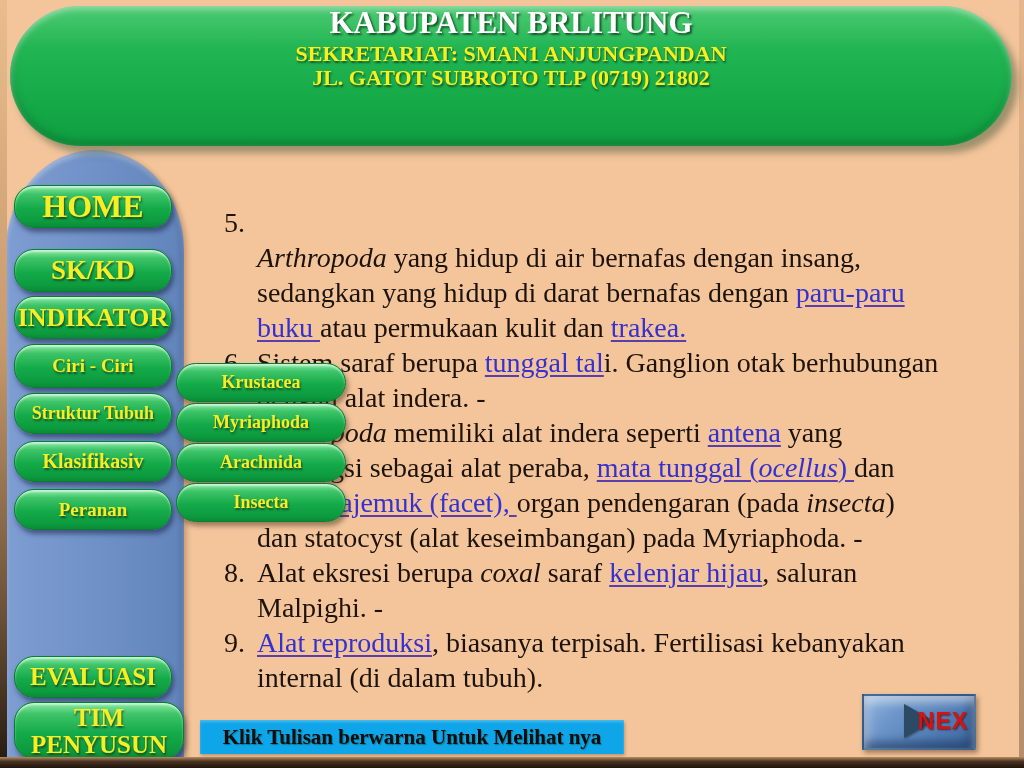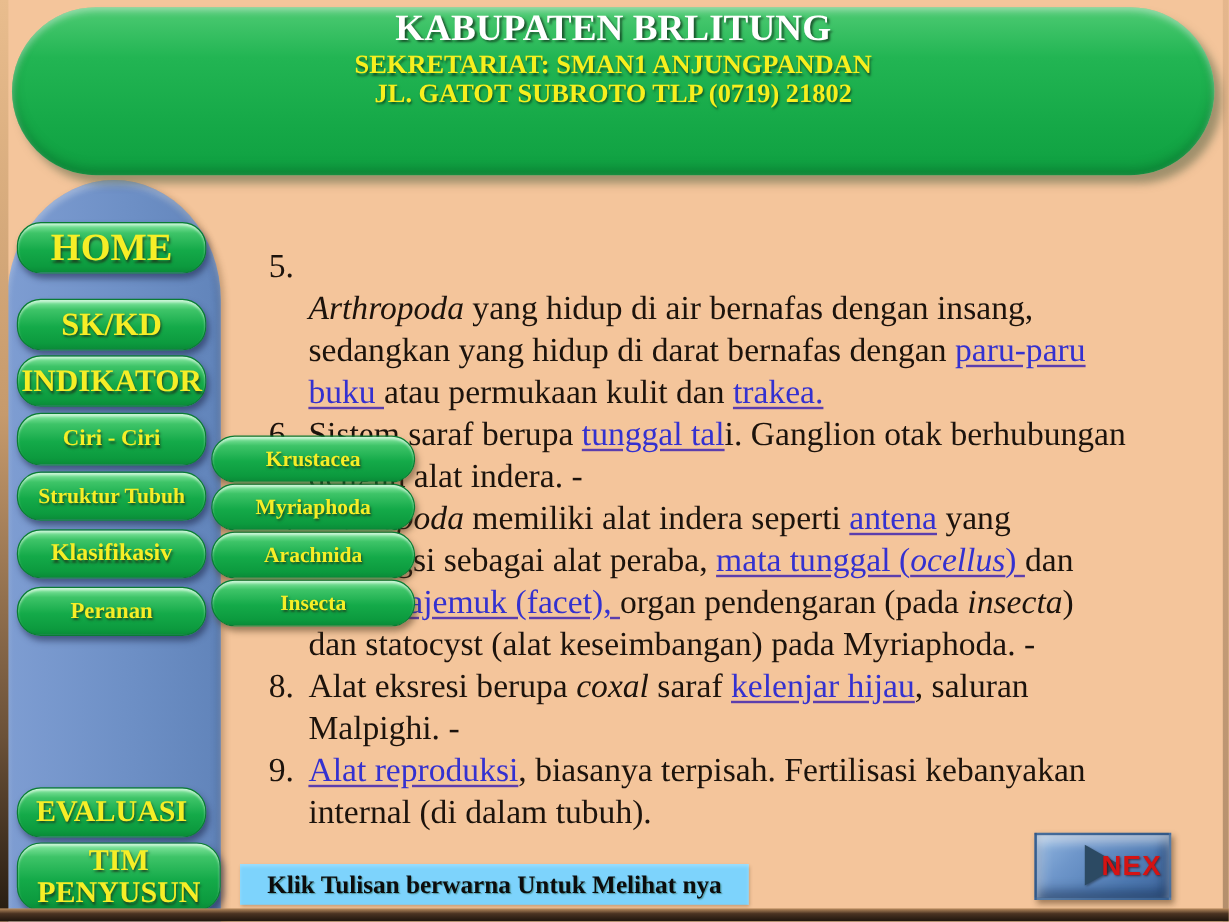--- a/index.html
+++ b/index.html
@@ -56,21 +56,21 @@
     box-shadow:2px 4px 5px rgba(70,50,25,.5), inset 0 2px 2px rgba(255,255,255,.55);}
   
   .content{position:absolute;left:223px;top:206px;width:780px;z-index:2;}
   .line{position:absolute;left:0;height:35px;padding-left:34px;white-space:nowrap;
     font-size:28px;line-height:34px;color:#1c130c;}
   .line .num{position:absolute;left:1px;top:0;}
   .seg-l{color:#3431d0;text-decoration:underline;text-decoration-color:#5b3ead;text-underline-offset:3px;}
   .seg-i{font-style:italic;}
   
   .hint-bar{position:absolute;left:200px;top:720px;width:424px;height:34px;z-index:5;
-    background:#7dd3fc;display:flex;align-items:center;justify-content:center;
+    background:#0ea5e9;display:flex;align-items:center;justify-content:center;
     box-shadow:inset 0 2px 3px rgba(255,255,255,.25), 1px 2px 3px rgba(80,50,20,.3);
     font-size:21px;font-weight:bold;color:#0c0c0c;text-shadow:1px 1px 1px rgba(0,60,20,.4);}
   
   .nex{position:absolute;left:862px;top:694px;width:110px;height:52px;z-index:5;cursor:pointer;
     background:linear-gradient(135deg,#93b8e1 0%,#6e96ca 30%,#4e7ab2 70%,#40689e 100%);
     border:2px solid #26497288;
     box-shadow:2px 3px 5px rgba(60,35,10,.45),
       inset 0 7px 8px rgba(255,255,255,.45),
       inset 0 -7px 9px rgba(0,25,60,.4),
       inset 7px 0 8px rgba(255,255,255,.2),

